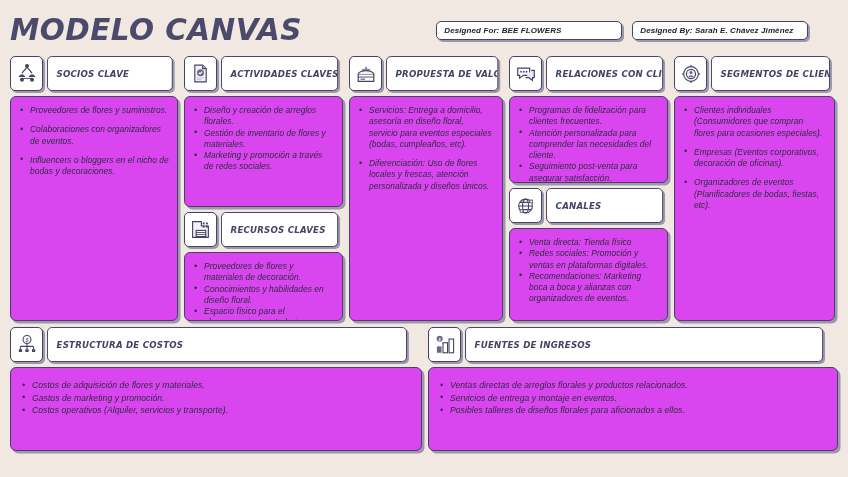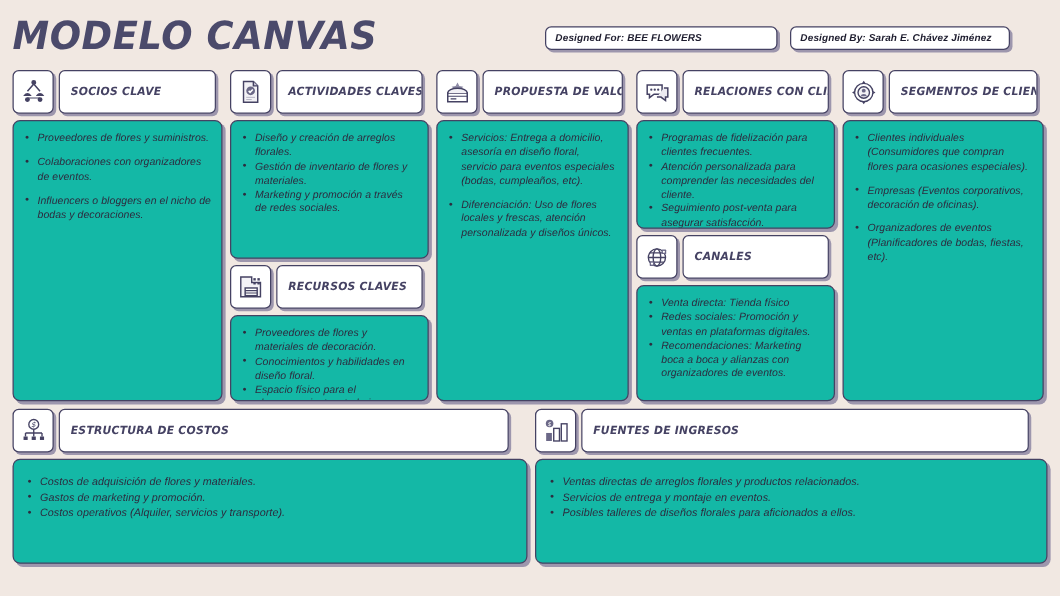--- a/index.html
+++ b/index.html
@@ -124,21 +124,21 @@
     transform: scaleX(0.96);
     transform-origin: left center;
     white-space: nowrap;
     overflow: hidden;
   }
 
   
   .block-body {
     border: 1.6px solid #454263;
     border-radius: 6px;
-    background: #14b8a6;
+    background: #d946ef;
     box-shadow: 2.5px 2.5px 0 #9d96ad;
     padding: 8px 8px 8px 6px;
     overflow: hidden;
   }
 
   .block-body ul {
     list-style: none;
     margin: 0;
     padding: 0;
   }

